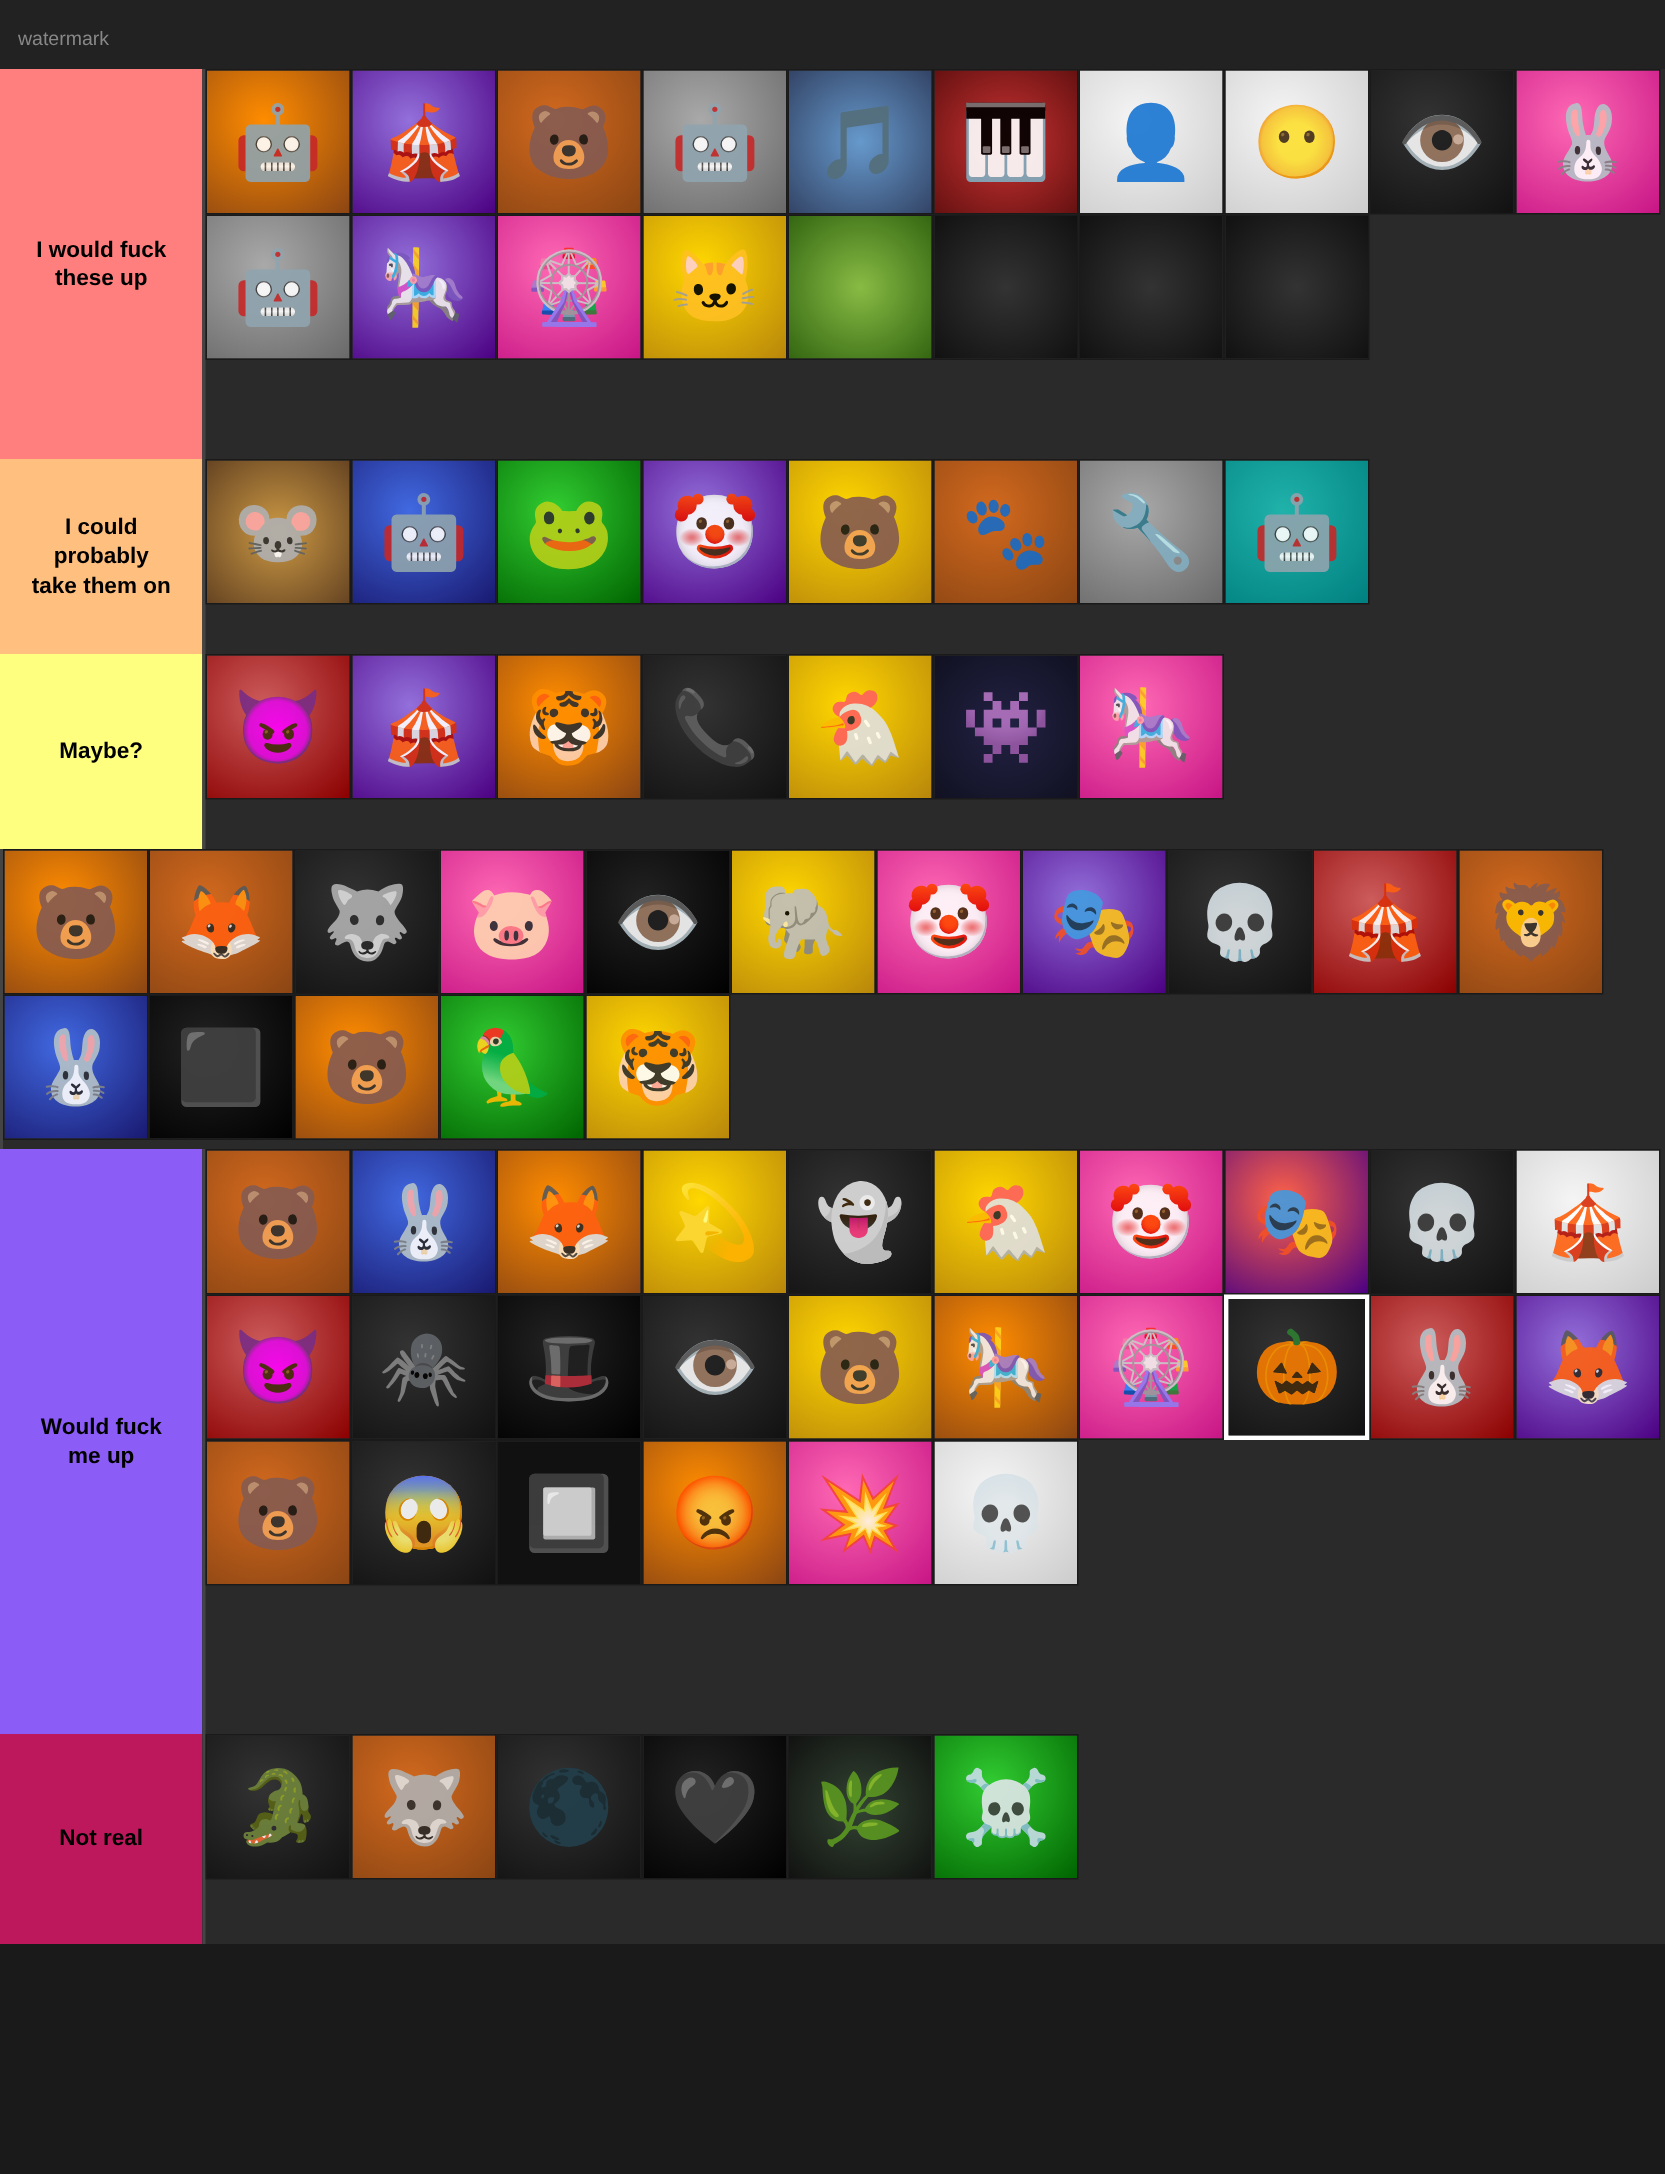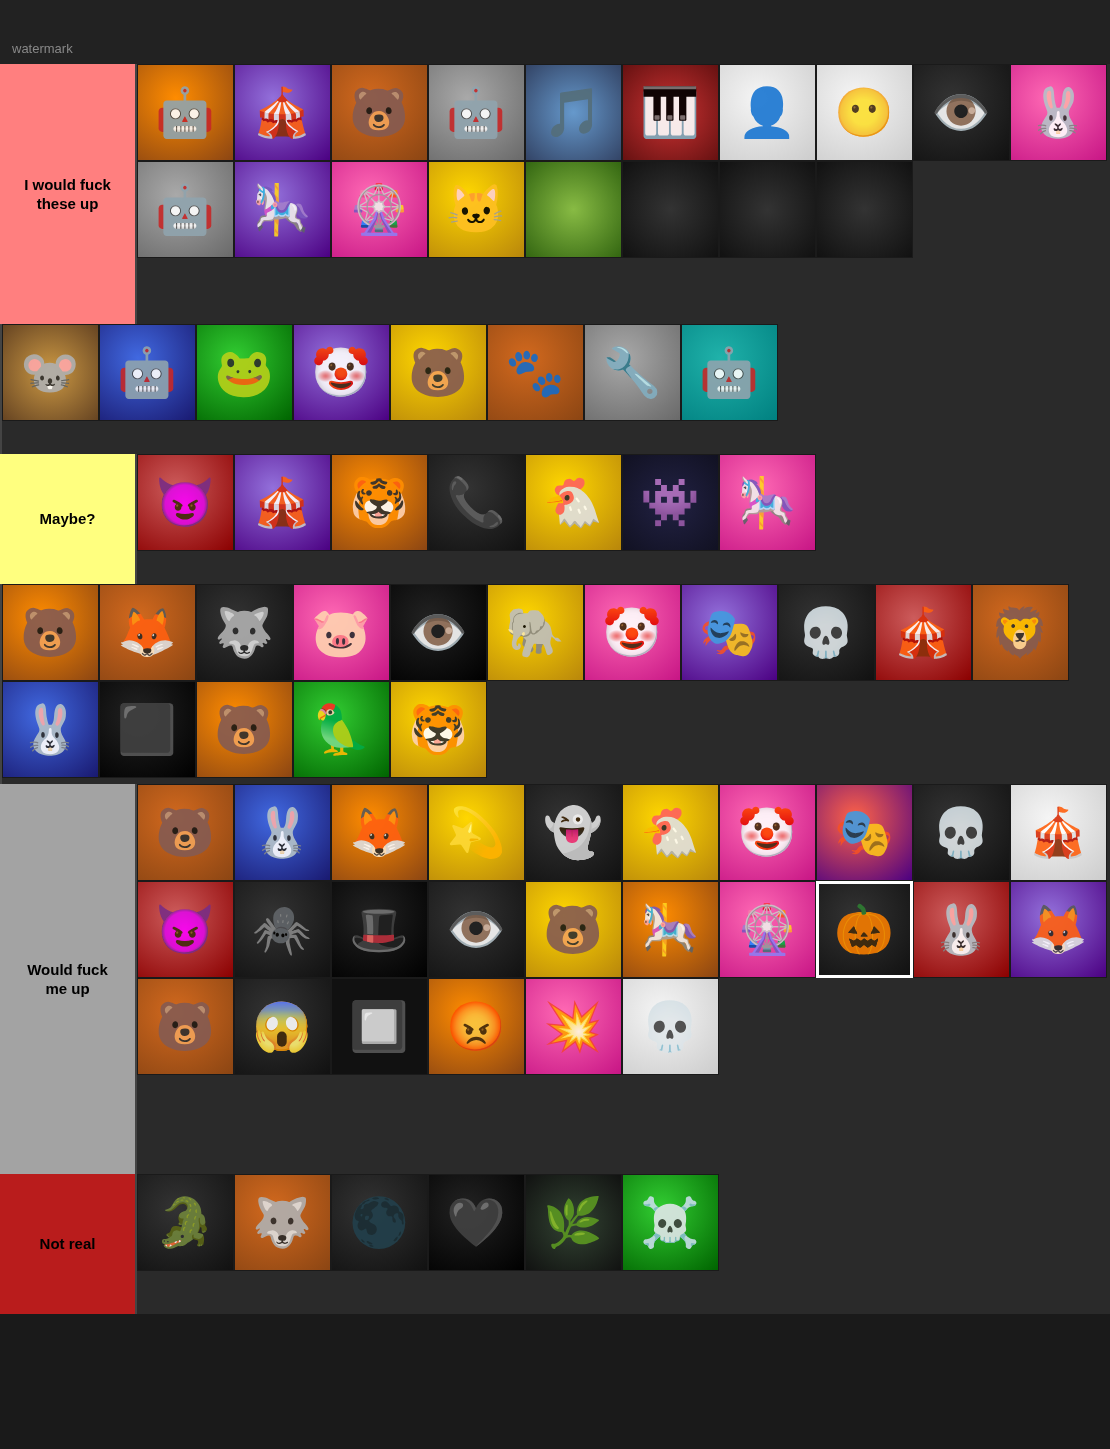--- a/index.html
+++ b/index.html
@@ -4,25 +4,25 @@
   <style>
     * { margin: 0; padding: 0; box-sizing: border-box; }
     body {
       width: 1110px;
       min-height: 1449px;
       background: #1a1a1a;
       font-family: Arial, sans-serif;
     }
     .header {
       display: flex;
-      align-items: flex-end;
+      align-items: flex-start;
       justify-content: space-between;
-      padding: 8px 12px;
+      padding: 18px 12px;
       background: #222;
-      height: 64px;
+      height: 46px;
     }
     .watermark-text {
       color: #888;
       font-size: 13px;
     }
     .tiermaker-logo {
       display: flex;
       align-items: center;
       gap: 10px;
     }
@@ -73,22 +73,22 @@
     }
 
     .tier-row-wrapper {
       display: flex;
       min-height: 130px;
     }
 
     .row-pink .tier-label { background-color: #ff7f7f; color: #000; }
     .row-orange .tier-label { background-color: #ffbf7f; color: #000; }
     .row-yellow .tier-label { background-color: #ffff7f; color: #000; }
-    .row-green .tier-label { background-color: #a3a3a3; color: #000; }
-    .row-lgray .tier-label { background-color: #b91c1c; color: #000; }
+    .row-green .tier-label { background-color: #8b5cf6; color: #000; }
+    .row-lgray .tier-label { background-color: #be185d; color: #000; }
 
     .char-cell-inner {
       width: 100%;
       height: 100%;
       position: relative;
       overflow: hidden;
     }
     
     .face-orange { background: radial-gradient(circle at 40% 35%, #FF8C00 0%, #8B4513 100%); }
     .face-purple { background: radial-gradient(circle at 40% 35%, #9370DB 0%, #4B0082 100%); }
@@ -244,20 +244,23 @@
       </div>
     <div class="char-cell">
         <div class="char-cell-inner" style="background:radial-gradient(circle,#333,#111)">
           <div class="face-overlay"></div>
         </div>
       </div>
   </div>
 </div>
 
 <div class="tier-row-wrapper row-orange" style="min-height:130px;">
+  <div class="tier-label">
+    <span>I could probably take them on</span>
+  </div>
   <div class="tier-content">
     <div class="char-cell">
         <div class="char-cell-inner" style="background:radial-gradient(circle,#cc9944,#664422)">
           <div class="face-overlay">
             <div style="font-size:48px;opacity:0.9">🐭</div>
           </div>
         </div>
       </div>
     <div class="char-cell">
         <div class="char-cell-inner face-blue">

